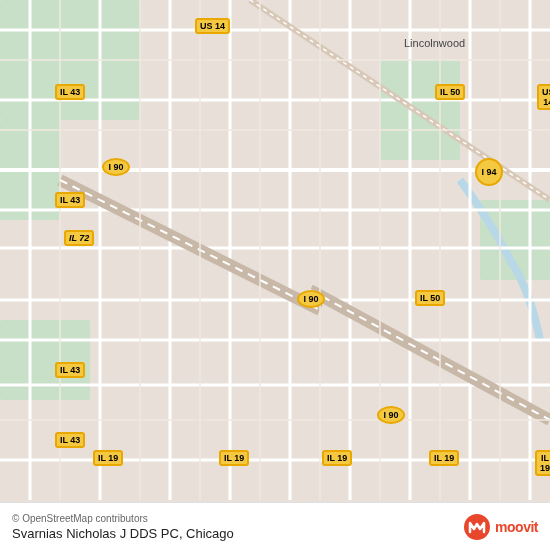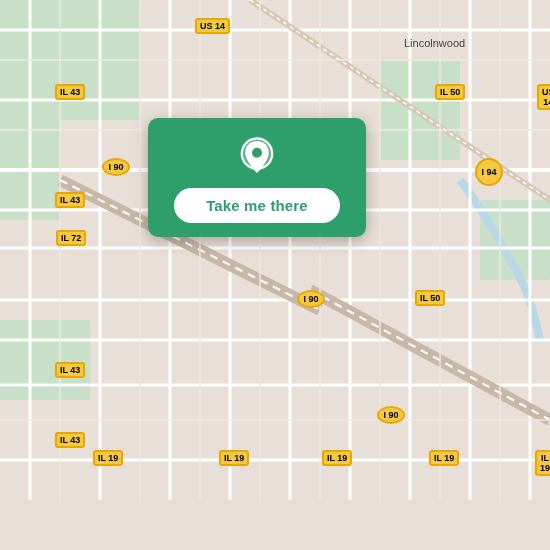--- a/index.html
+++ b/index.html
@@ -184,21 +184,21 @@
   <div style="position:absolute;top:14px;left:404px;font-size:11px;color:#444;z-index:5;font-family:Arial;margin-top:23px;">Lincolnwood</div>
 
   <div class="badge" style="top:84px;left:8px;">IL 43</div>
 
   <div class="badge" style="top:84px;left:388px;">IL 50</div>
 
   <div class="badge" style="top:84px;left:490px;">US 14</div>
 
   <div class="badge" style="top:192px;left:8px;">IL 43</div>
 
-  <div class="badge" style="top:230px;left:9px;">IL 72</div>
+  <div class="badge" style="top:230px;left:17px;font-style:italic;">IL 72</div>
 
   <div class="badge" style="top:158px;left:55px;border-radius:50%;width:28px;height:18px;padding:0;display:flex;align-items:center;justify-content:center;">I 90</div>
 
   <div class="badge" style="top:158px;left:428px;border-radius:50%;width:28px;height:28px;padding:0;display:flex;align-items:center;justify-content:center;">I 94</div>
 
   <div class="badge" style="top:290px;left:250px;border-radius:50%;width:28px;height:18px;padding:0;display:flex;align-items:center;justify-content:center;">I 90</div>
 
   <div class="badge" style="top:290px;left:368px;">IL 50</div>
 
   <div class="badge" style="top:362px;left:8px;">IL 43</div>
@@ -206,26 +206,30 @@
   <div class="badge" style="top:432px;left:8px;">IL 43</div>
 
   <div class="badge" style="top:406px;left:330px;border-radius:50%;width:28px;height:18px;padding:0;display:flex;align-items:center;justify-content:center;">I 90</div>
 
   <div class="badge" style="top:450px;left:46px;">IL 19</div>
   <div class="badge" style="top:450px;left:172px;">IL 19</div>
   <div class="badge" style="top:450px;left:275px;">IL 19</div>
   <div class="badge" style="top:450px;left:382px;">IL 19</div>
   <div class="badge" style="top:450px;left:488px;">IL 19</div>
 
-  <div id="location-card">
-
-    <svg id="location-pin" viewBox="0 0 42 50" xmlns="http://www.w3.org/2000/svg">
-      <ellipse cx="21" cy="21" rx="20" ry="20" fill="white" opacity="0.25"></ellipse>
-      <circle cx="21" cy="21" r="18" fill="none" stroke="white" stroke-width="2.5"></circle>
-      <path d="M21 6 C13 6 7 12 7 20 C7 30 21 44 21 44 C21 44 35 30 35 20 C35 12 29 6 21 6 Z" fill="white"></path>
-      <circle cx="21" cy="20" r="6" fill="#2e9e6b"></circle>
-    </svg>
-
-    <button id="take-me-btn">Take me there</button>
+
+  <div id="bottom-bar">
+    <div style="display:flex;flex-direction:column;gap:2px;">
+      <div id="attribution">© OpenStreetMap contributors</div>
+      <div id="place-name">Svarnias Nicholas J DDS PC, Chicago</div>
+    </div>
+
+    <div id="moovit-logo">
+
+      <svg id="moovit-icon" viewBox="0 0 28 28" xmlns="http://www.w3.org/2000/svg">
+        <circle cx="14" cy="14" r="13" fill="#e8472b"></circle>
+        <path d="M7 19 L7 10 L11 16 L14 11 L17 16 L21 10 L21 19" stroke="white" stroke-width="2.5" fill="none" stroke-linejoin="round" stroke-linecap="round"></path>
+      </svg>
+      <span id="moovit-text">moovit</span>
+    </div>
   </div>
 
-
 </div>
 
 </body></html>

